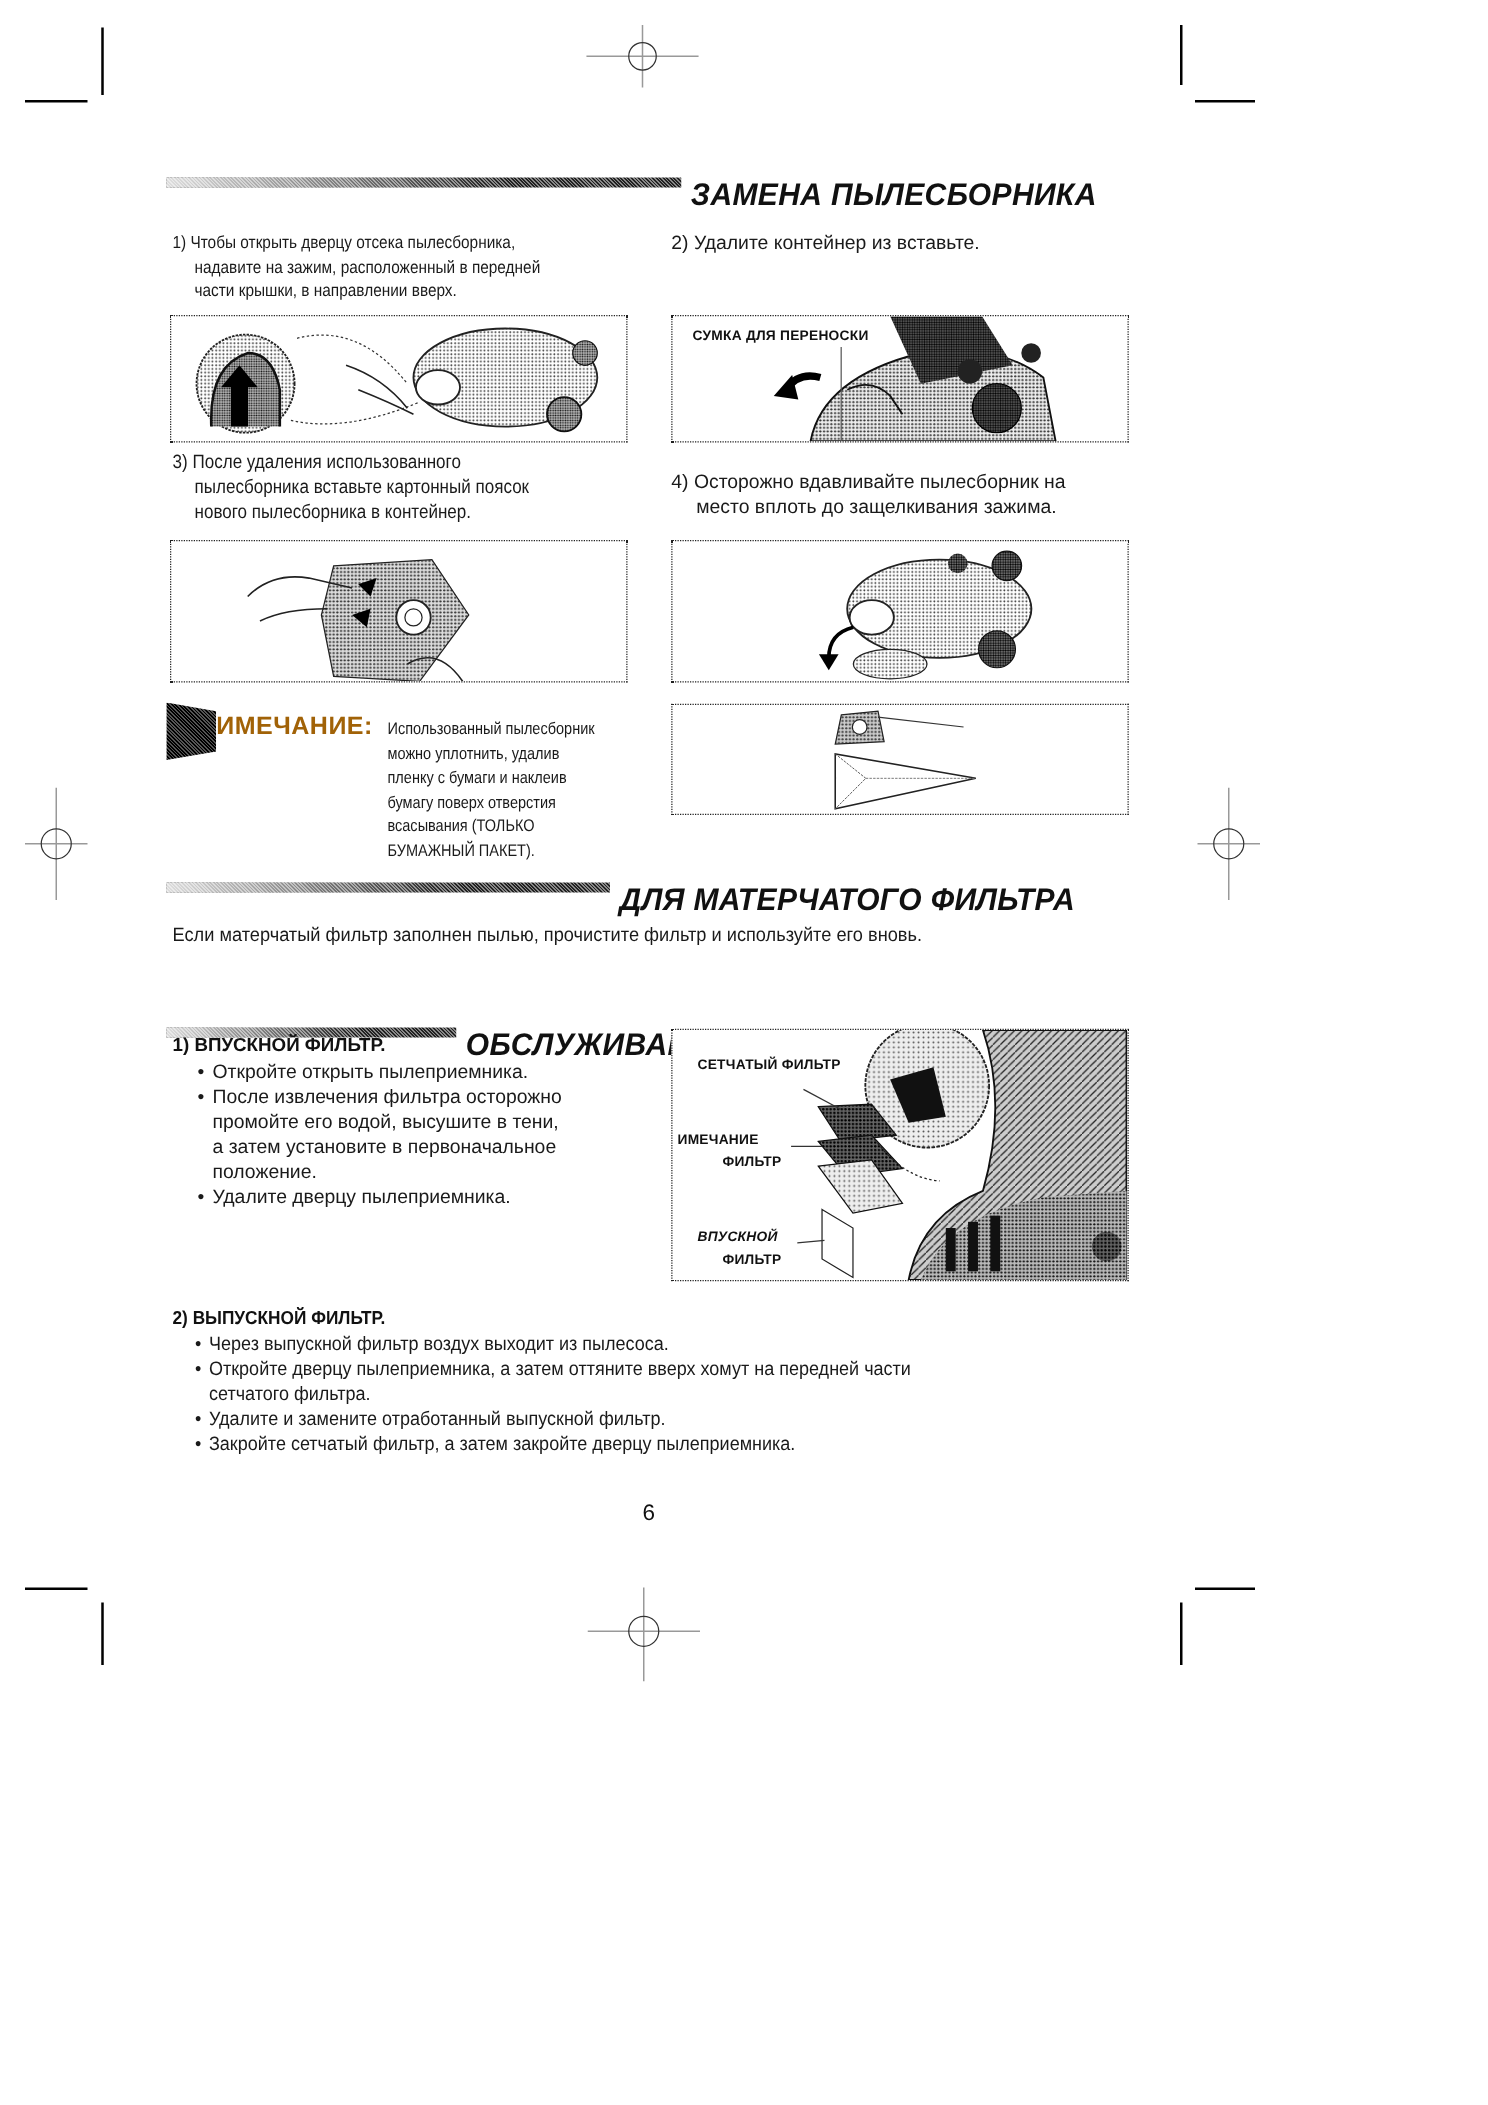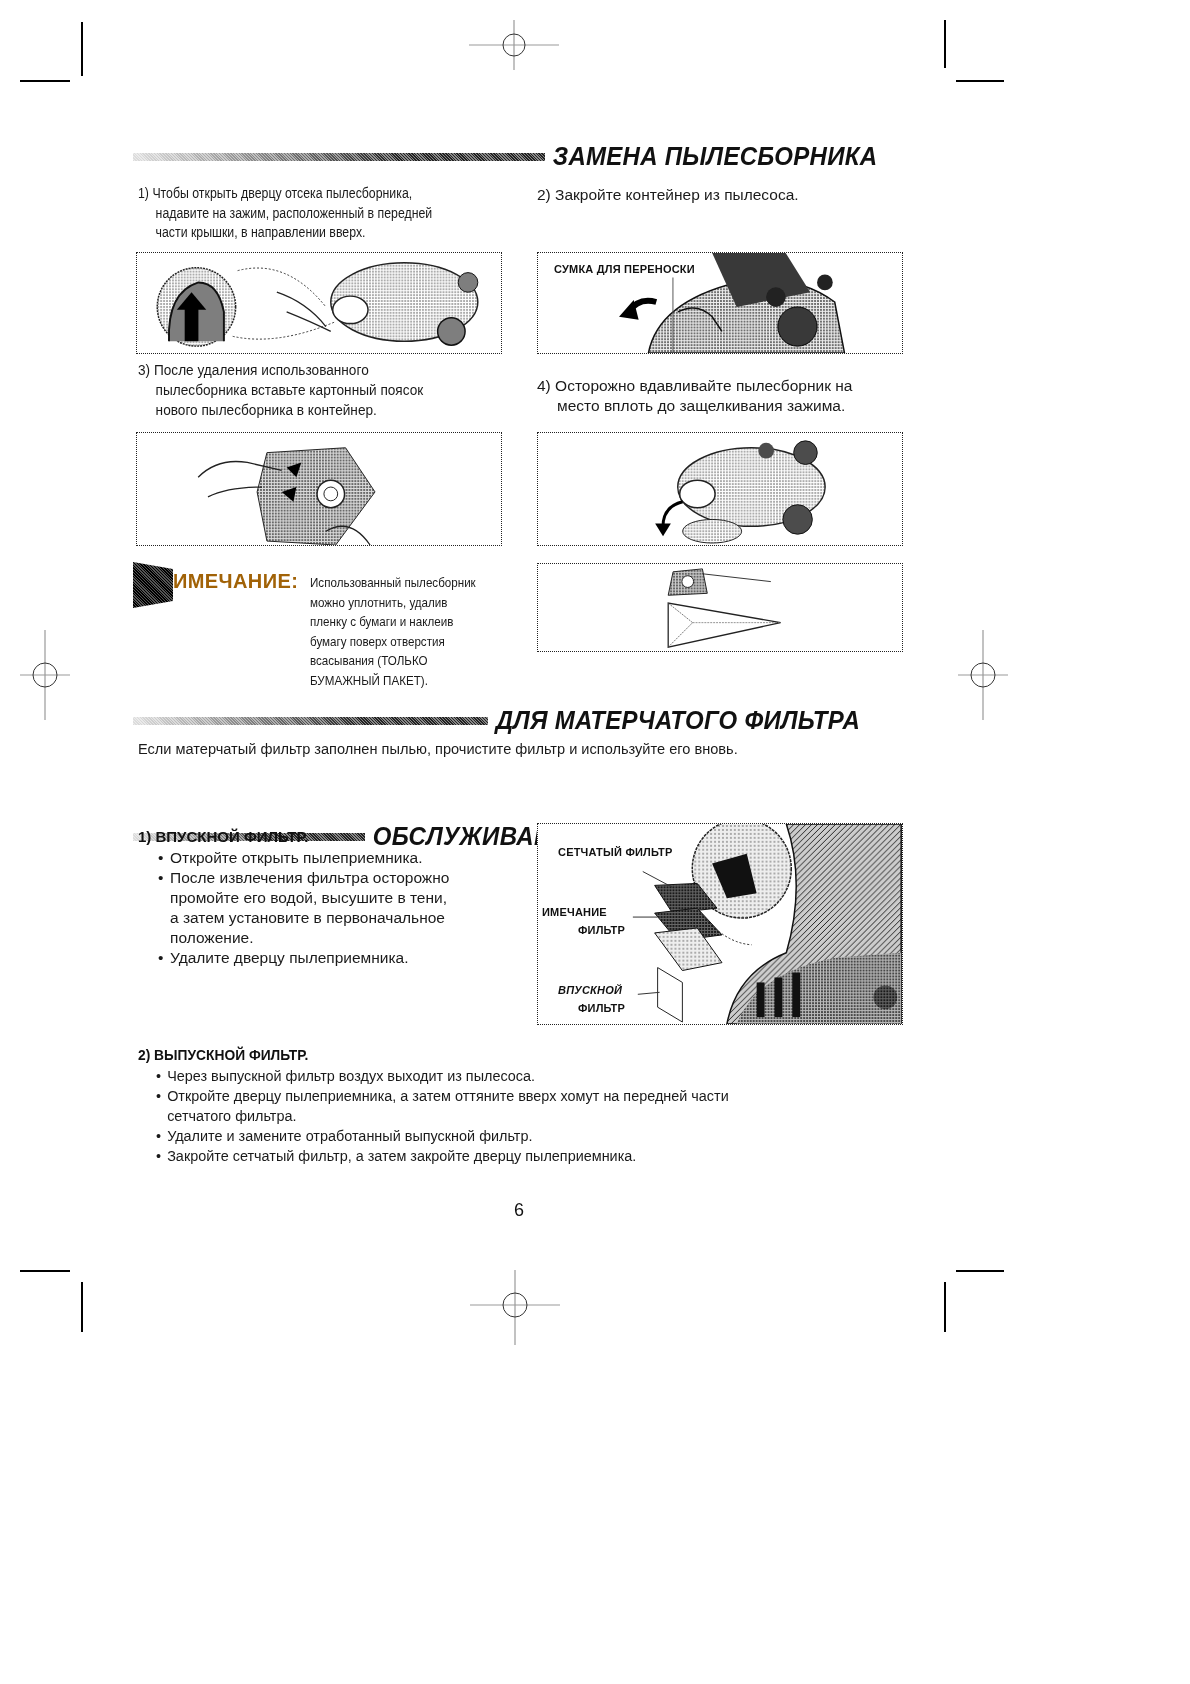--- a/index.html
+++ b/index.html
@@ -4,21 +4,21 @@
 <style>
   * { box-sizing: border-box; margin: 0; padding: 0; }
   html, body { width: 1190px; height: 1684px; background: #ffffff; overflow: hidden; }
   body { position: relative; font-family: "Liberation Sans", sans-serif; color: #1a1a1a; }
   
   .crop-v { position: absolute; width: 1.5px; background: #000; }
   .crop-h { position: absolute; height: 1.5px; background: #000; }
   .reg { position: absolute; width: 90px; height: 90px; }
 
   
-  .sec-head { position: absolute; display: flex; align-items: center; }
+  .sec-head { position: absolute; display: flex; align-items: flex-start; }
   .sec-bar {
     height: 8px;
     background: linear-gradient(to right, rgba(0,0,0,0.05) 0%, rgba(0,0,0,0.25) 30%, rgba(0,0,0,0.75) 55%, #000 70%);
     background-image:
       linear-gradient(to right, rgba(255,255,255,0.85) 0%, rgba(255,255,255,0.4) 35%, rgba(255,255,255,0) 65%),
       repeating-linear-gradient(45deg, #222 0 1px, #888 1px 2px);
   }
   .sec-title {
     font-family: "Liberation Sans", sans-serif;
     font-weight: bold; font-style: italic;
@@ -94,21 +94,21 @@
 
 <div class="txt narrow" style="left:138px; top:184px;">
   <span>1)</span>
   <span>Чтобы открыть дверцу отсека пылесборника,</span>
   <span class="indent">надавите на зажим, расположенный в передней</span>
   <span class="indent">части крышки, в направлении вверх.</span>
 </div>
 
 <div class="txt" style="left:537px; top:185px;">
   <span>2)</span>
-  <span>Закройте контейнер из пылесоса.</span>
+  <span>Удалите контейнер из вставьте.</span>
 </div>
 
 <div class="figbox" style="left:136px; top:252px; width:366px; height:102px;">
   <svg viewBox="0 0 366 102">
     <defs>
       <pattern id="dots1" width="3" height="3" patternUnits="userSpaceOnUse">
           <rect width="3" height="3" fill="#fff"></rect>
           <circle cx="1" cy="1" r="0.8" fill="#444"></circle>
         </pattern>
       <pattern id="dots2" width="2" height="2" patternUnits="userSpaceOnUse">

